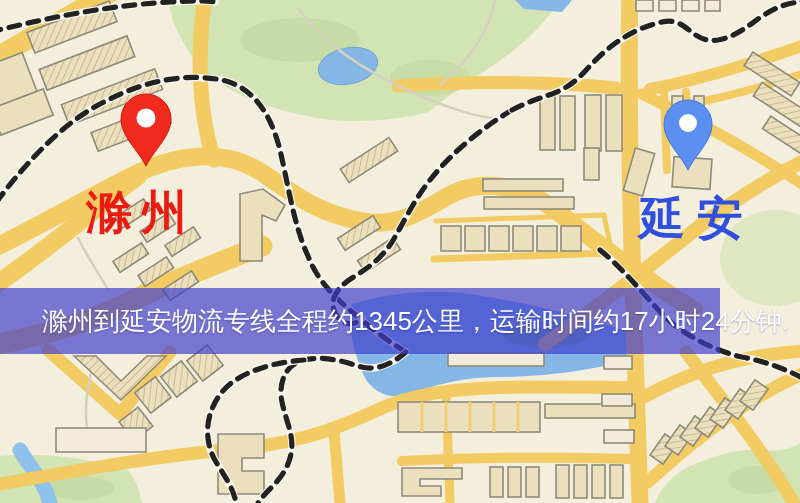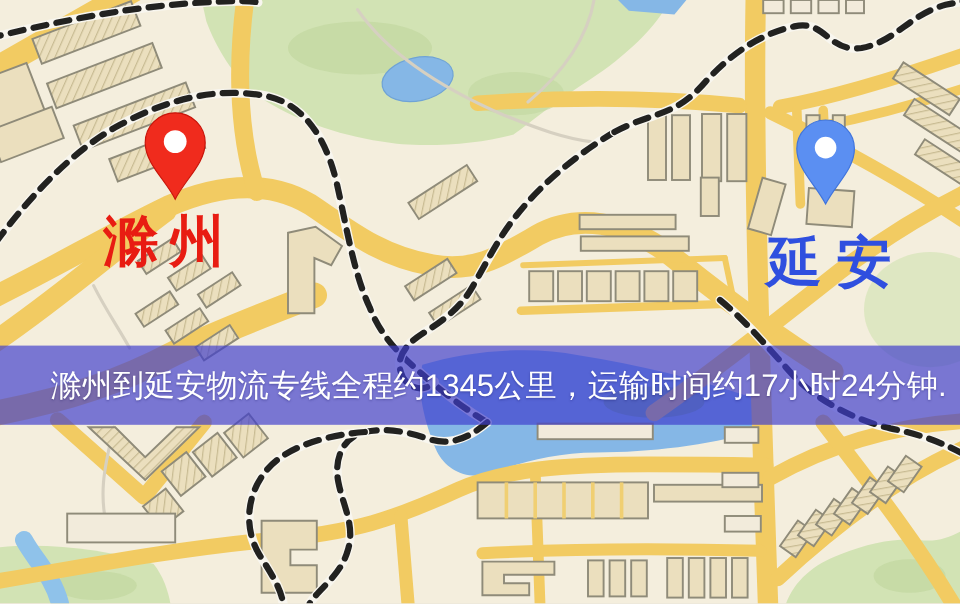--- a/index.html
+++ b/index.html
@@ -15,23 +15,23 @@
   .bldh{fill:url(#hatch);stroke:var(--building-stroke,#8f8b79);stroke-width:1.6;}
   .bld-light{fill:#f2ebdb;stroke:var(--building-stroke,#8f8b79);stroke-width:1.6;}
   .rail-under{stroke:var(--railway-light,#f8f6ef);stroke-width:7.5;fill:none;stroke-linecap:round;}
   .rail{stroke:var(--railway-dark,#222220);stroke-width:5.2;fill:none;stroke-dasharray:11 8.5;stroke-linecap:round;}
   .divider{stroke:#f0cf72;stroke-width:3;}
   .pin-red{fill:var(--origin-pin,#f02b1d);stroke:#c8150a;stroke-width:1;}
   .pin-blue{fill:var(--dest-pin,#5b8ff2);stroke:#3f74dd;stroke-width:1;}
   .pin-hole{fill:#ffffff;}
   
   .city-label{position:absolute;font-weight:bold;font-size:46px;line-height:1;letter-spacing:9px;white-space:nowrap;}
-  .label-origin{left:86px;top:179px;color:var(--origin,#e81c12);font-family:Liberation Serif, serif;}
+  .label-origin{left:86px;top:189px;color:var(--origin,#e81c12);}
   .label-dest{left:639px;top:195px;color:var(--dest,#2f4fdf);letter-spacing:12px;}
-  .banner{position:absolute;left:0;top:288px;width:800px;height:66px;background:var(--banner-bg,rgba(62,60,205,0.68));display:flex;align-items:center;}
+  .banner{position:absolute;left:0;top:288px;width:720px;height:66px;background:var(--banner-bg,rgba(62,60,205,0.68));display:flex;align-items:center;}
   .banner span{color:var(--banner-text,#ffffff);font-size:26px;padding-left:42px;white-space:nowrap;
                text-shadow:0 1px 2px rgba(10,10,80,0.35);}
 </style>
 </head>
 <body>
 
 <div class="stage">
   <svg width="800" height="503" viewBox="0 0 800 503">
     <defs>
       <pattern id="hatch" width="6" height="6" patternUnits="userSpaceOnUse" patternTransform="rotate(45)">

